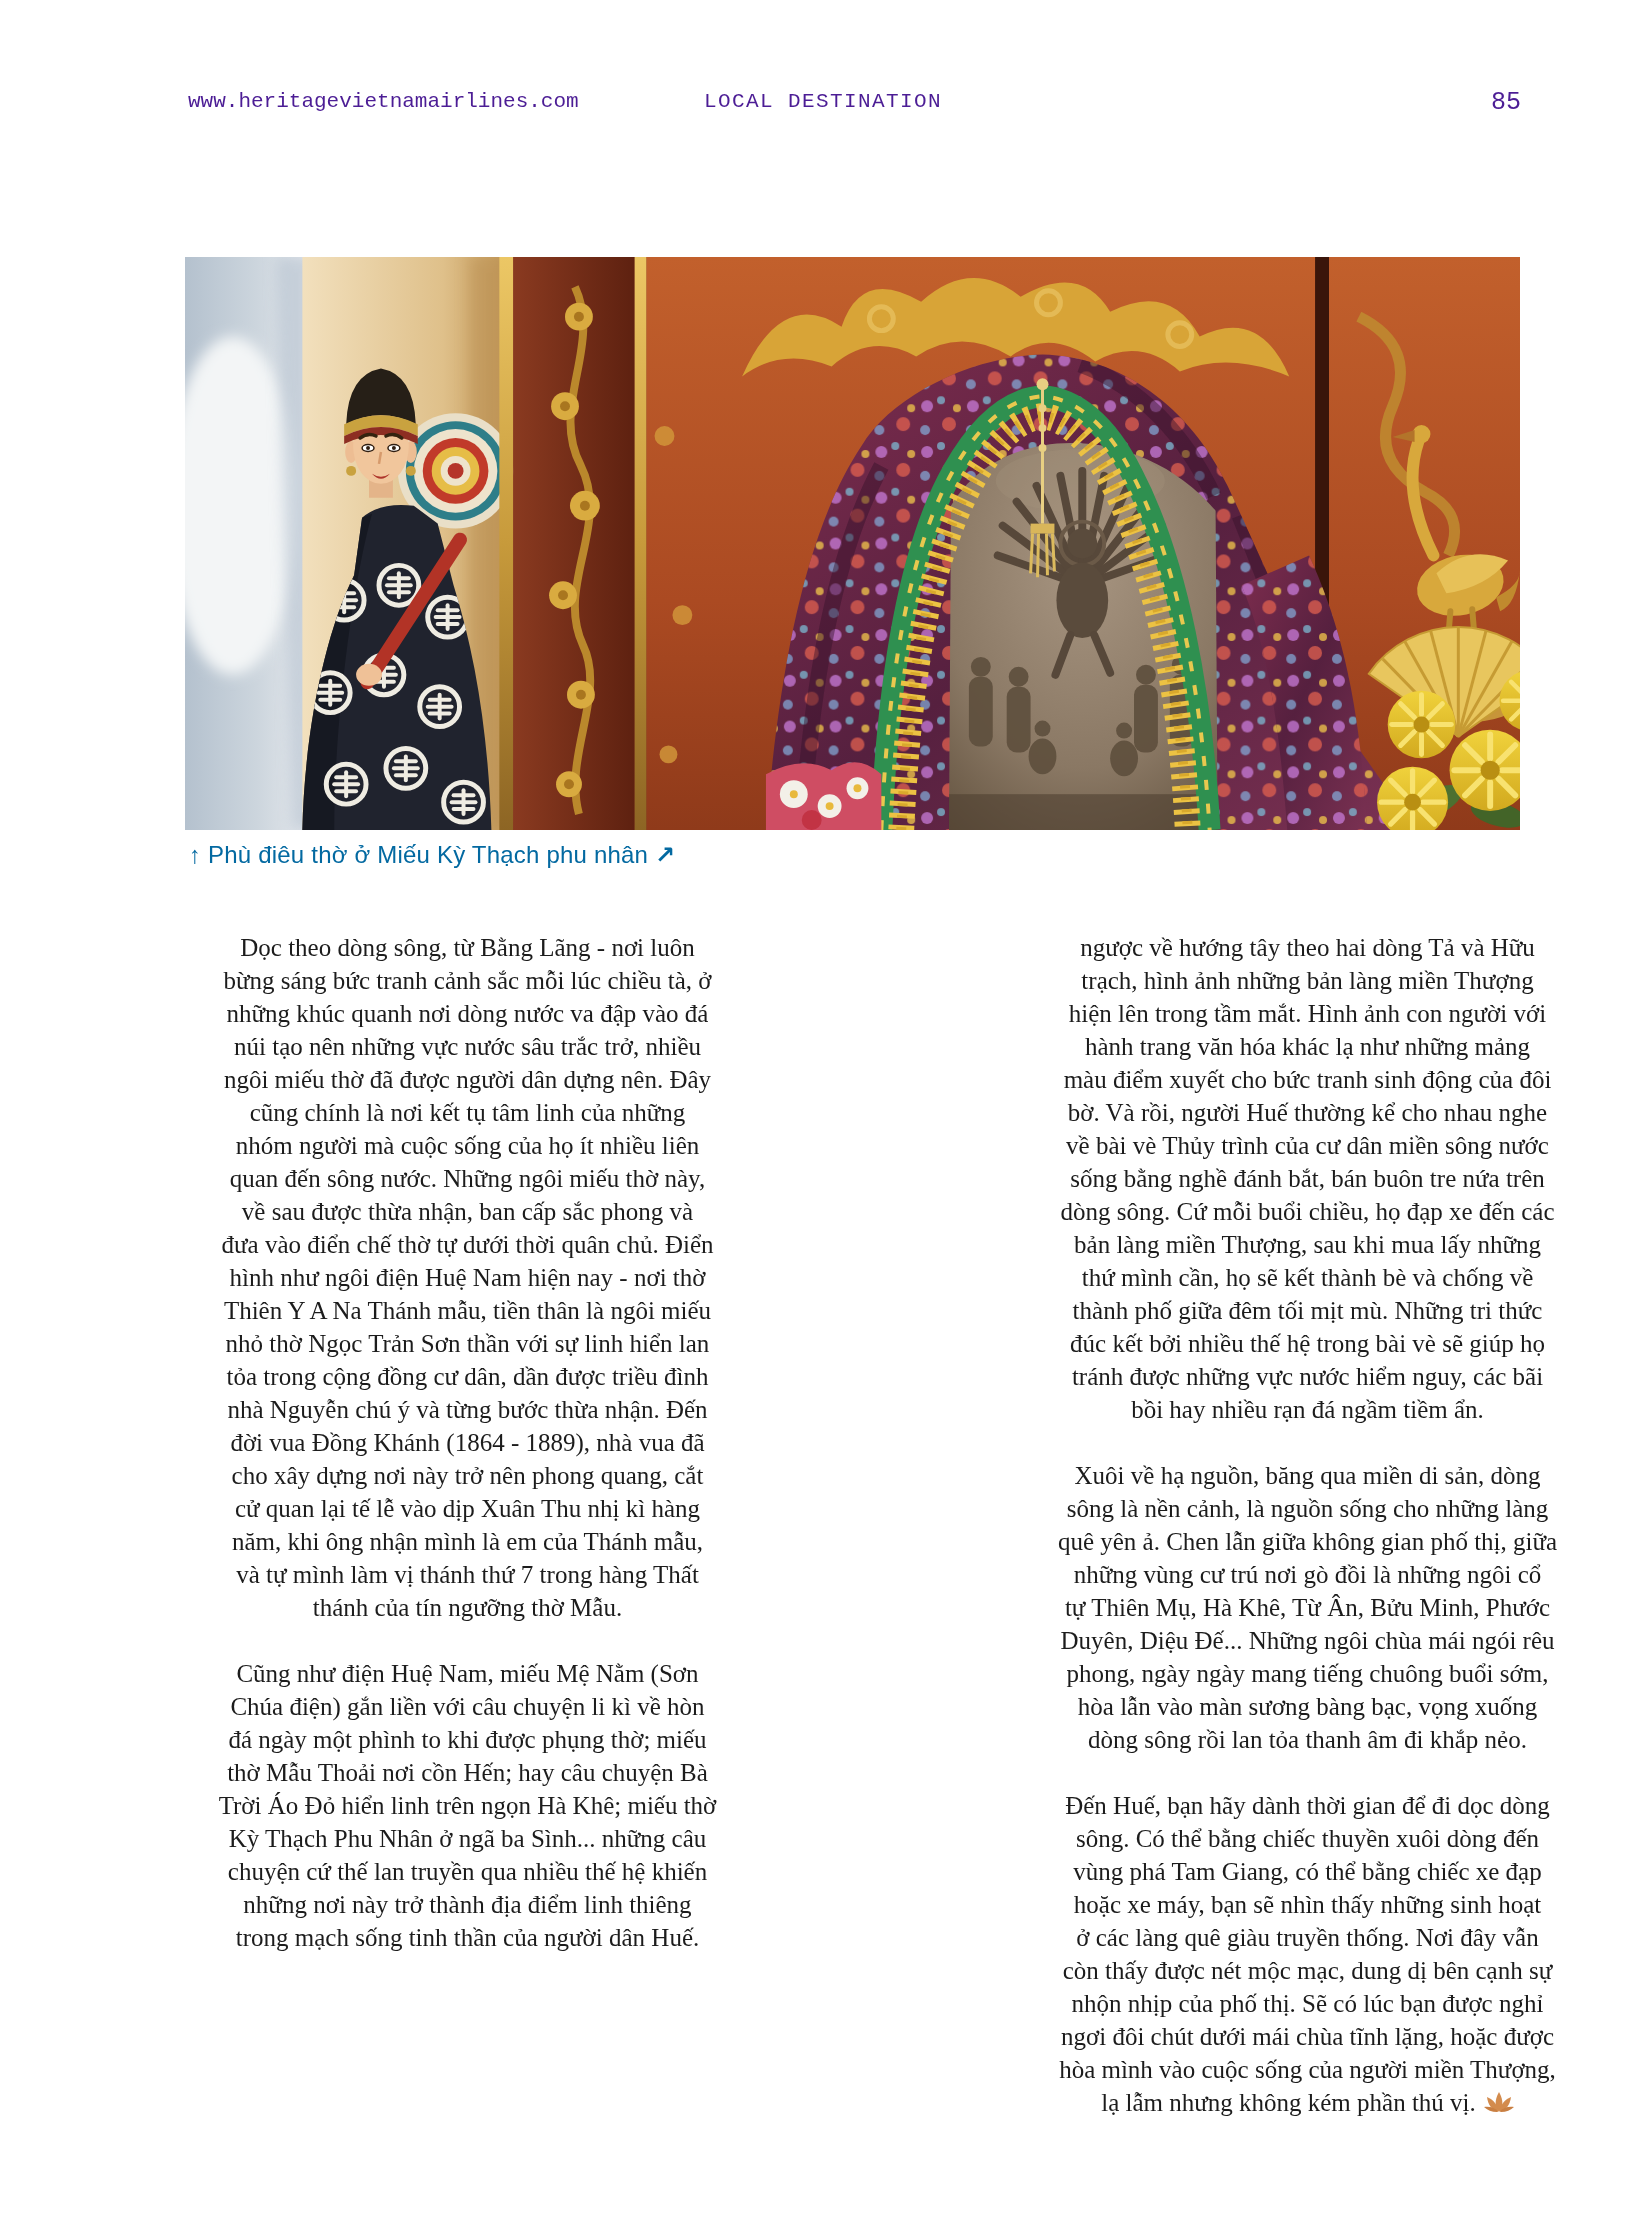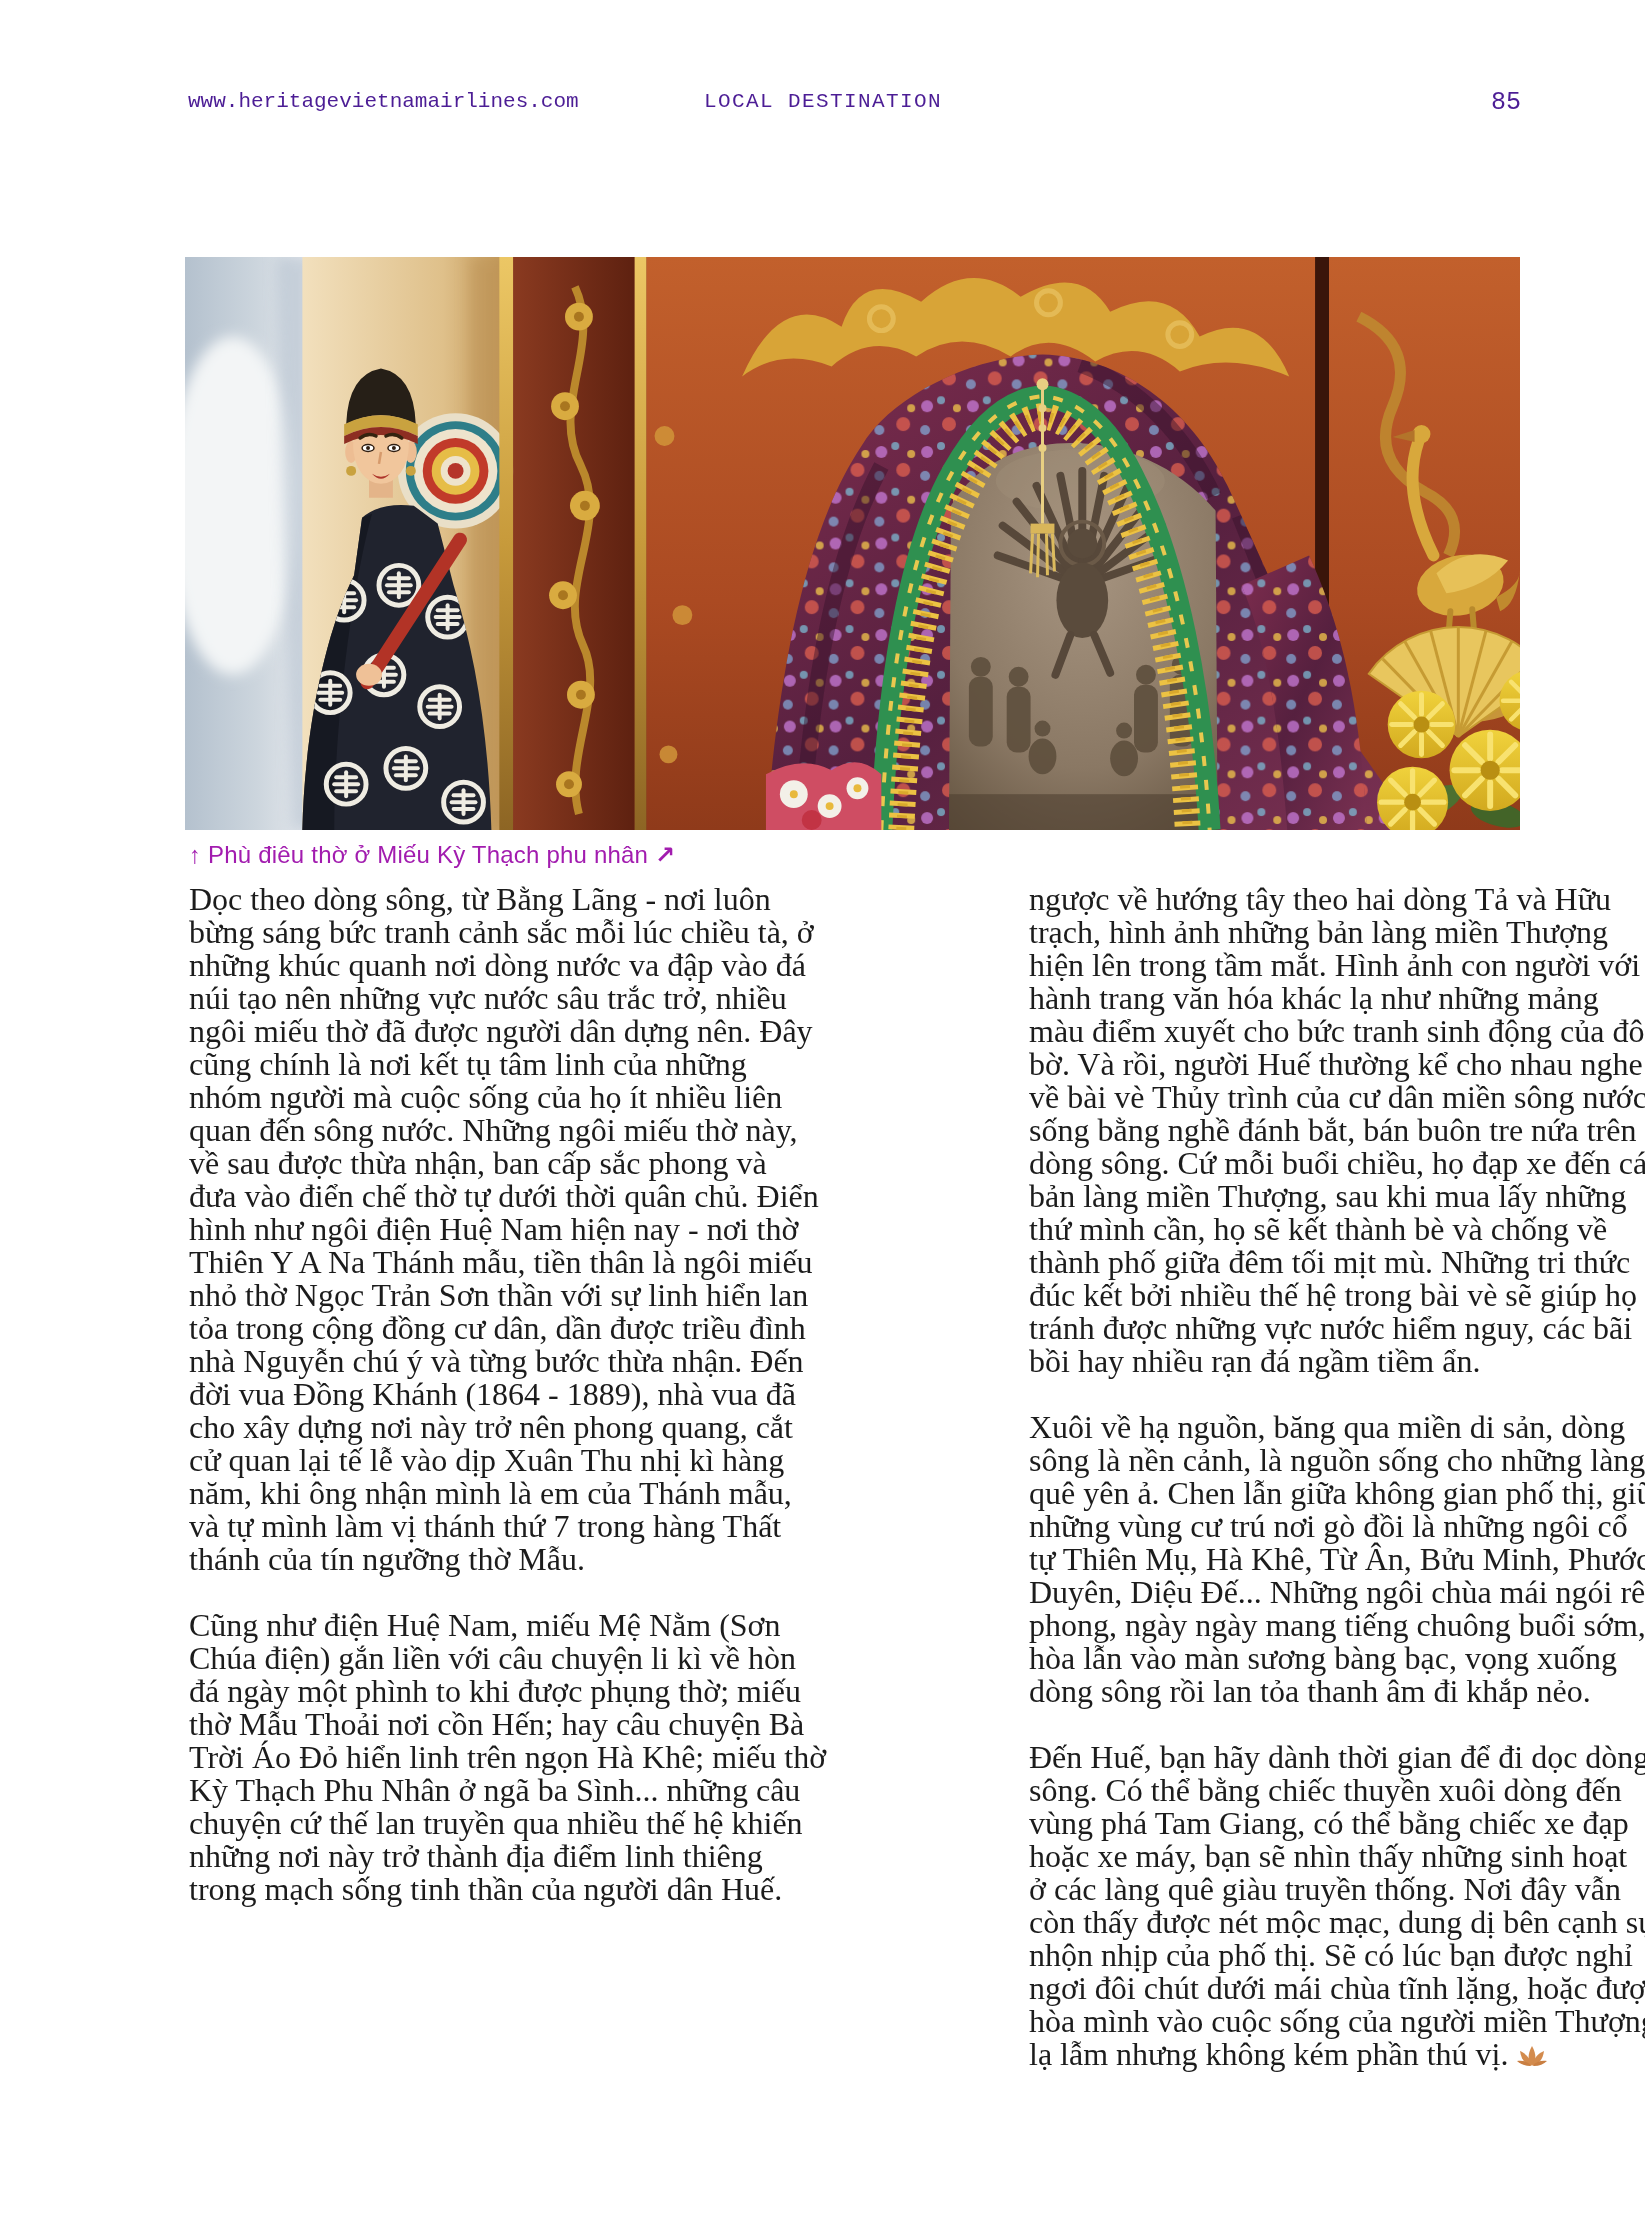--- a/index.html
+++ b/index.html
@@ -12,27 +12,27 @@
   .hdr-left{left:188px;}
   .hdr-center{left:0;right:0;text-align:center;letter-spacing:1.4px;}
   .hdr-right{right:125px;top:88px;font-size:25px;}
 
   
   .photo{position:absolute;left:185px;top:257px;width:1335px;height:573px;overflow:hidden;background:#7a2e1a;}
   .photo svg{display:block;}
 
   
   .caption{position:absolute;left:189px;top:841px;font-family:"Liberation Sans","DejaVu Sans",sans-serif;
-           font-size:24px;color:#a21caf;letter-spacing:0.2px;white-space:pre;}
+           font-size:24px;color:#0369a1;letter-spacing:0.2px;white-space:pre;}
   .caption .arrow{font-weight:700;}
   .caption .ne{font-weight:700;}
 
   
-  .col{position:absolute;top:883px;width:557px;font-size:32px;line-height:33px;
-       color:#1c1c1c;}
+  .col{position:absolute;top:931px;width:557px;font-size:25px;line-height:33px;
+       color:#1c1c1c;text-align:center;}
   .col-left{left:189px;}
   .col-right{left:989px;margin-left:40px;}
   .para{margin:0 0 33px 0;white-space:pre;}
   .para:last-child{margin-bottom:0;}
   .endmark{display:inline-block;vertical-align:-2px;margin-left:8px;}
 </style>
 </head>
 <body>
 
 <div class="page">

